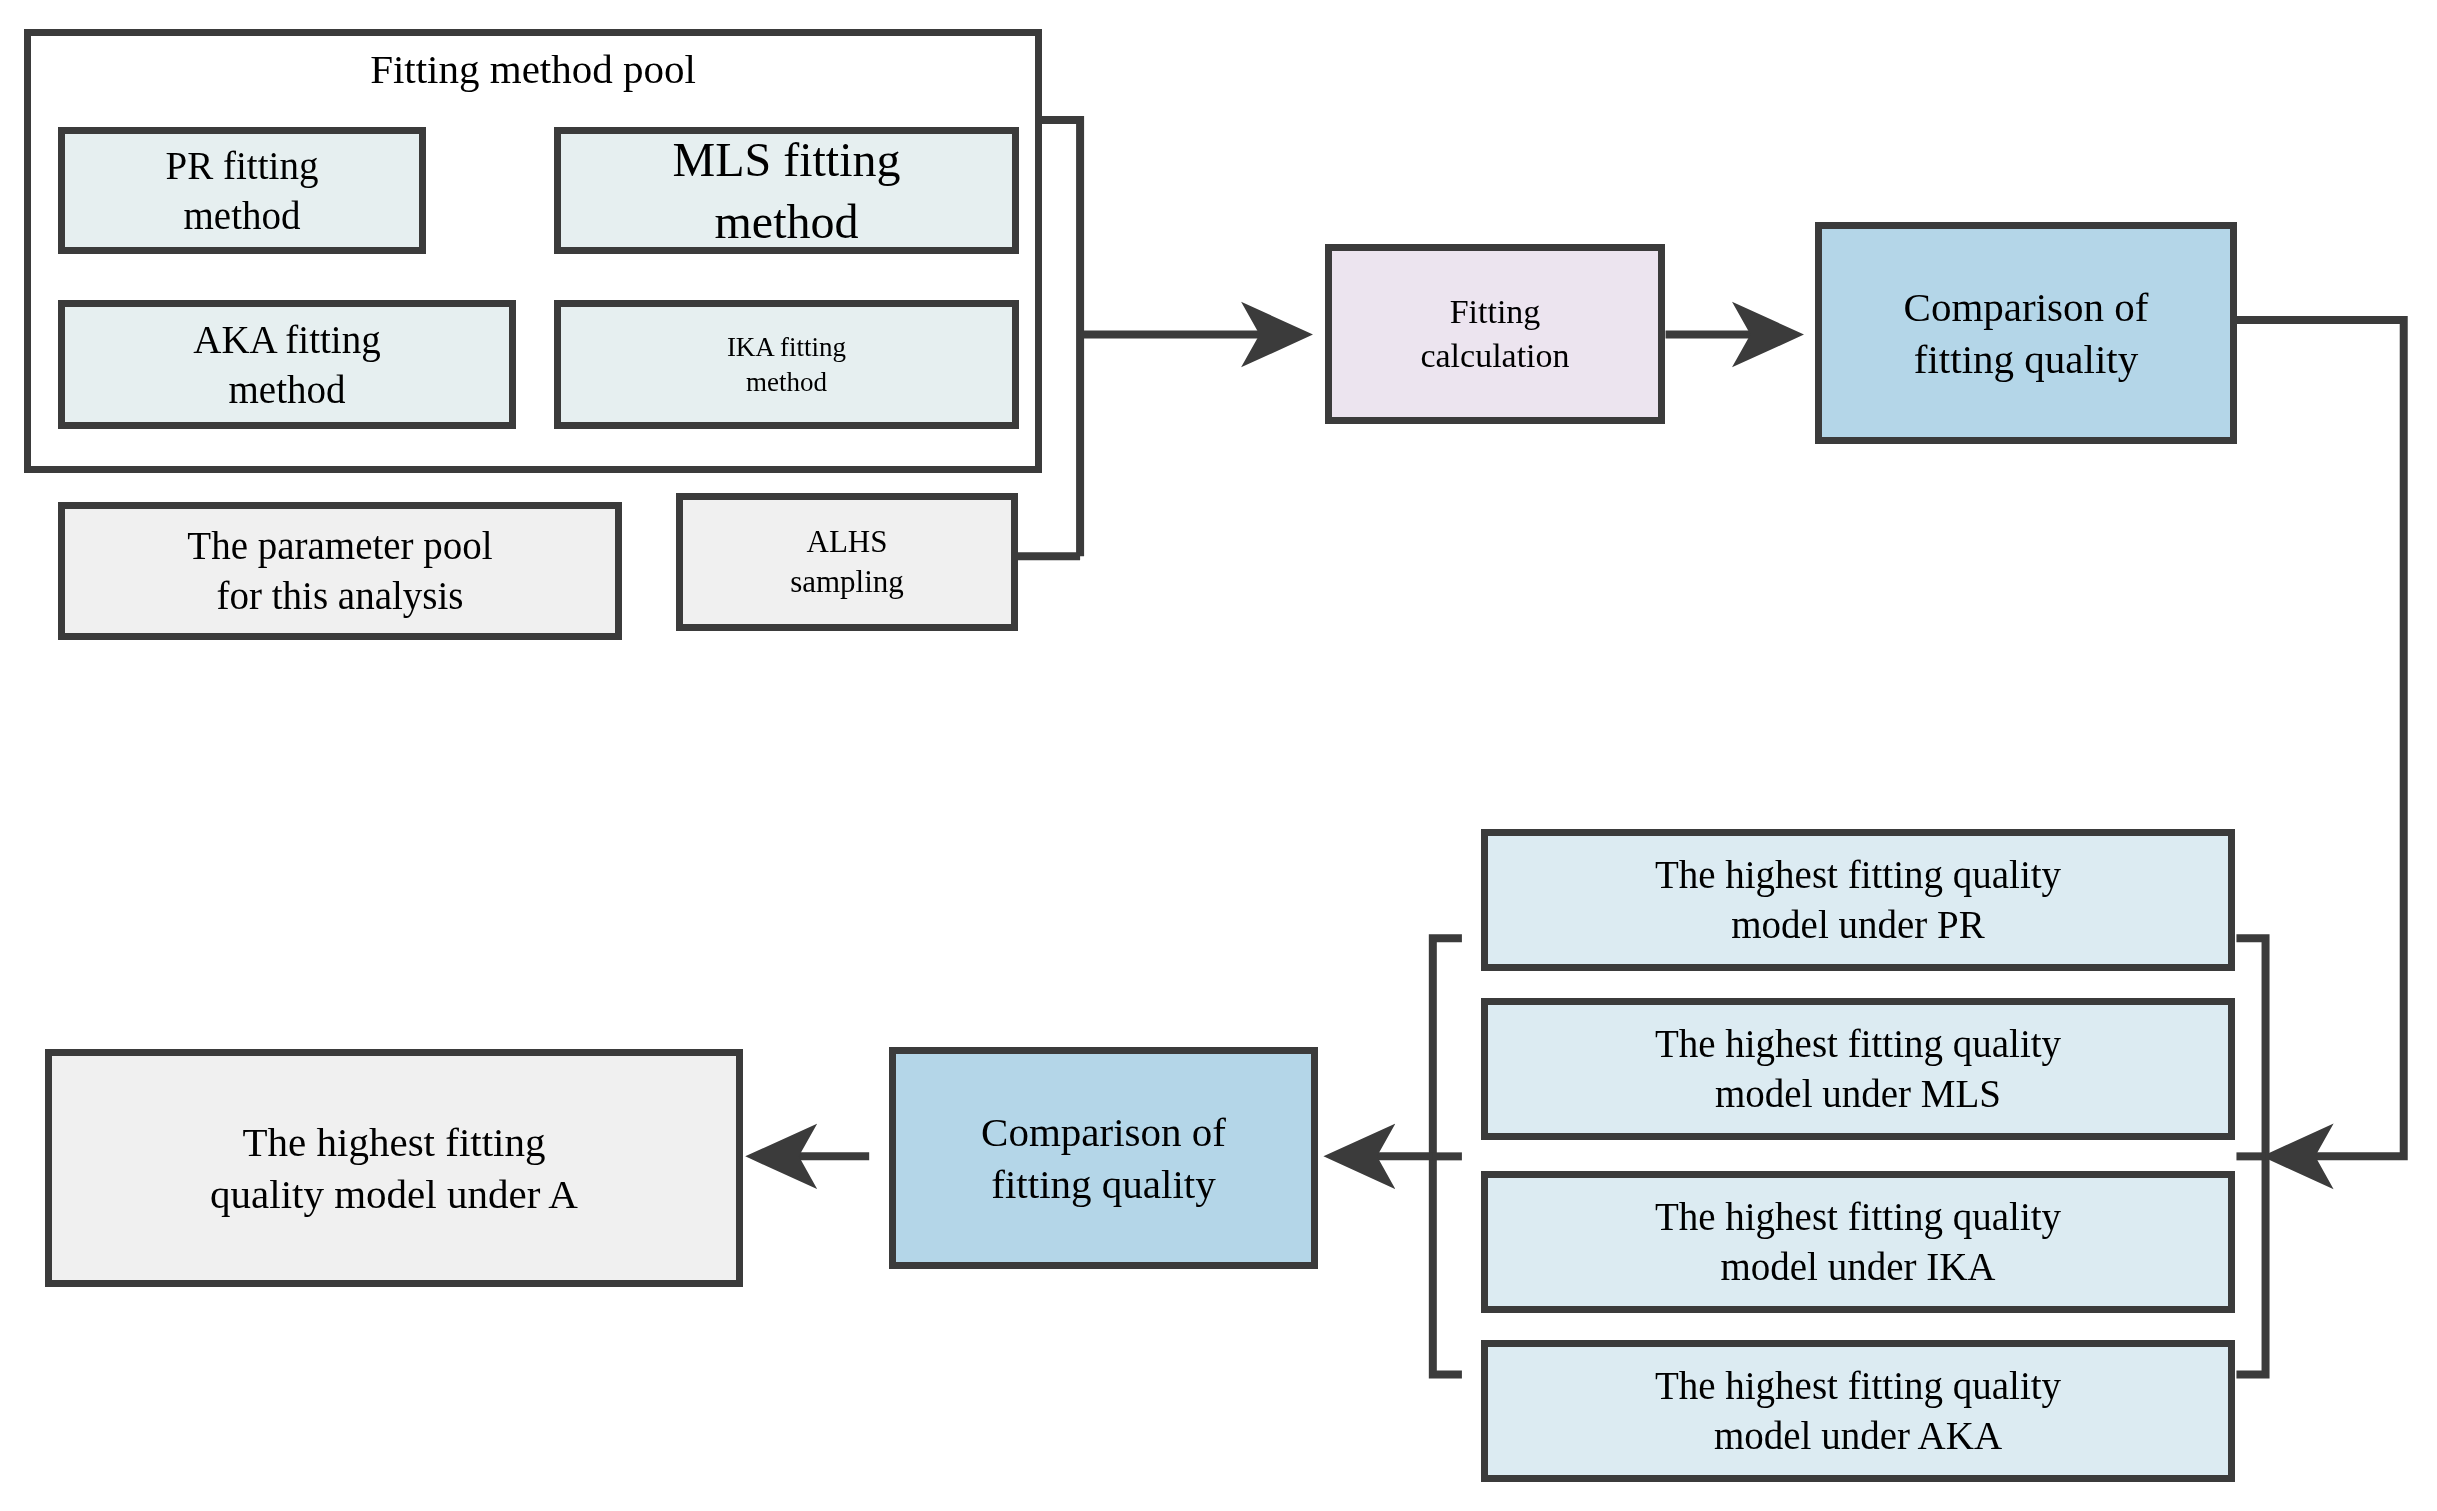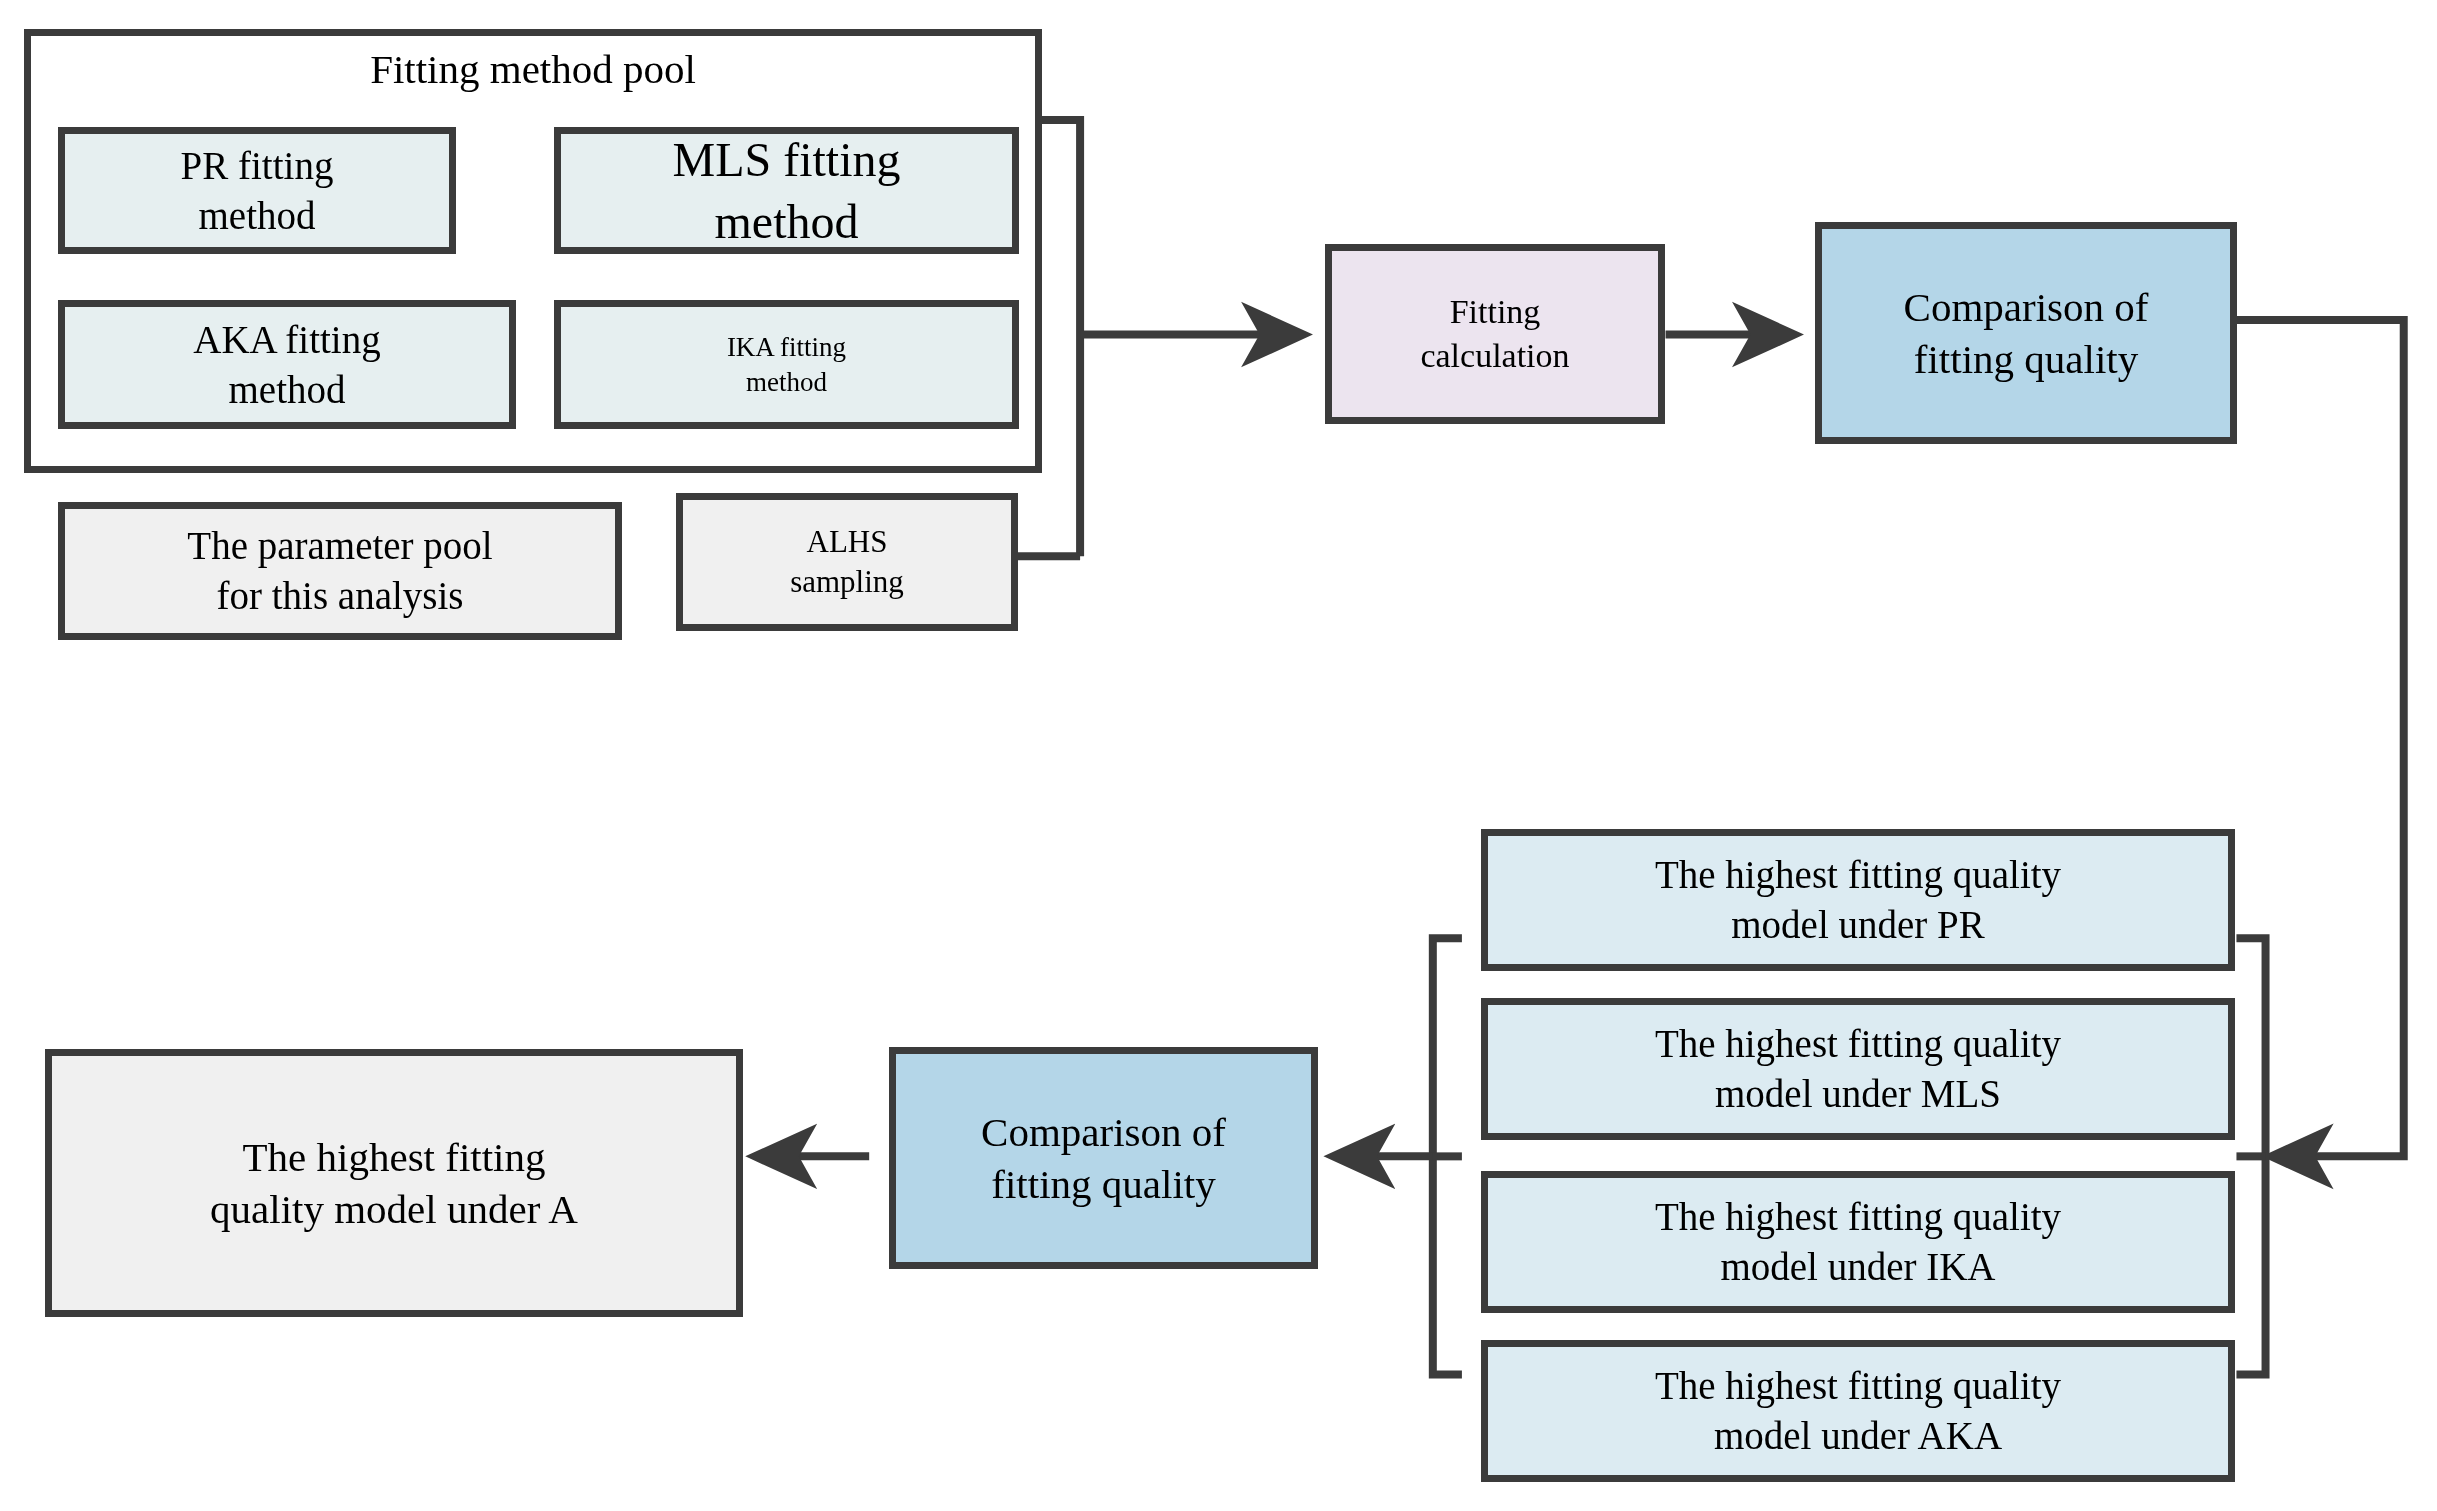--- a/index.html
+++ b/index.html
@@ -96,21 +96,21 @@
       <path d="M1970 1590 L1835 1590" marker-end="url(#arrowhead)"></path>
 
       <path d="M1195 1590 L1040 1590" marker-end="url(#arrowhead)"></path>
     </g>
   </svg>
 
   <div class="pool-frame" style="left:24px; top:29px; width:1018px; height:444px;"></div>
 
   <div class="pool-title" style="left:24px; top:45px; width:1018px; font-size:41px;">Fitting method pool</div>
 
-  <div class="node" style="left:58px; top:127px; width:398px; height:127px;
+  <div class="node" style="left:58px; top:127px; width:368px; height:127px;
               background:#e6eff0; font-size:39px;">
     <span class="txt">PR fitting
 method</span>
   </div>
 
   <div class="node" style="left:554px; top:127px; width:465px; height:127px;
               background:#e6eff0; font-size:48px;">
     <span class="txt">MLS fitting
 method</span>
   </div>
@@ -175,20 +175,20 @@
 model under AKA</span>
   </div>
 
   <div class="node" style="left:889px; top:1047px; width:429px; height:222px;
               background:#b4d6e8; font-size:41px;">
     <span class="txt">Comparison of
 fitting quality</span>
   </div>
 
 
-  <div class="node" style="left:45px; top:1049px; width:698px; height:268px;
+  <div class="node" style="left:45px; top:1049px; width:698px; height:238px;
               background:#f0f0f0; font-size:41px;">
     <span class="txt">The highest fitting
 quality model under A</span>
   </div>
 
 </div>
 
 
 </body></html>

